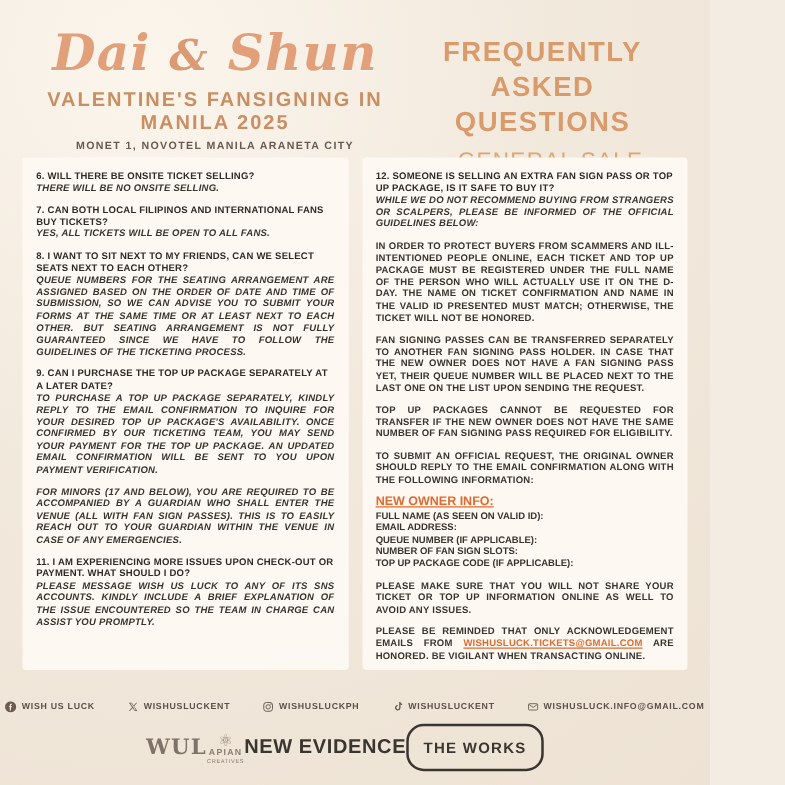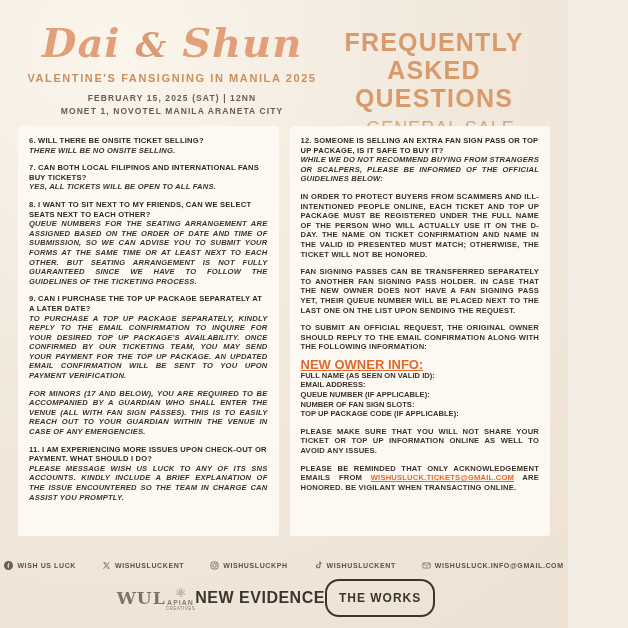--- a/index.html
+++ b/index.html
@@ -39,21 +39,21 @@
     color:#e2a07a;
     letter-spacing:1px;
     text-shadow:0 1px 0 rgba(255,255,255,.6);
   }
   .script-amp{
     font-size:34px;
     color:#d99a74;
   }
   .subtitle{
     margin-top:6px;
-    font-size:11px;
+    font-size:16px;
     letter-spacing:1.6px;
     color:#c98f62;
     font-weight:bold;
   }
   .date-line{
     margin-top:9px;
     font-size:8.5px;
     letter-spacing:1.1px;
     color:#6a5a50;
     font-weight:bold;
@@ -66,21 +66,21 @@
     font-weight:bold;
   }
   .header-right{
     flex:1;
     text-align:center;
     padding-top:10px;
   }
   .faq-l1,.faq-l2{
     font-family:"Liberation Sans", sans-serif;
     font-weight:bold;
-    font-size:25px;
+    font-size:22px;
     letter-spacing:1.2px;
     color:#d99a6c;
     line-height:28px;
   }
   .faq-sub{
     margin-top:6px;
     font-size:18px;
     letter-spacing:1px;
     color:#dca775;
     font-weight:normal;
@@ -126,21 +126,21 @@
     font-weight:bold;
     color:#3a332d;
     text-transform:uppercase;
     letter-spacing:.2px;
     text-align:justify;
     margin-bottom:8px;
   }
   .ownerhead{
     color:#e06a2e;
     text-decoration:underline;
-    font-size:13px;
+    font-size:10px;
     line-height:10px;
     font-weight:bold;
     text-transform:uppercase;
     margin-bottom:1px;
   }
   .ownerlist div{
     font-size:7.6px;
     line-height:9.6px;
     font-weight:bold;
     color:#3a332d;
@@ -198,21 +198,20 @@
 <div class="page">
 
   <div class="header">
     <div class="header-left">
       <div class="script-title">
         <span>Dai</span>
         <span class="script-amp">&amp;</span>
         <span>Shun</span>
       </div>
       <div class="subtitle">VALENTINE'S FANSIGNING IN MANILA 2025</div>
-      <div class="date-line">FEBRUARY 15, 2025 (SAT) | 12NN</div>
       <div class="venue-line">MONET 1, NOVOTEL MANILA ARANETA CITY</div>
     </div>
     <div class="header-right">
       <div class="faq-l1">FREQUENTLY</div>
       <div class="faq-l2">ASKED QUESTIONS</div>
       <div class="faq-sub">- GENERAL SALE</div>
     </div>
   </div>
 
   <div class="content">
@@ -243,20 +242,21 @@
       </div>
     </div>
 
     <div class="col">
       <div class="qa">
         <div class="q">12.  SOMEONE IS SELLING AN EXTRA FAN SIGN PASS OR TOP UP PACKAGE, IS IT SAFE TO BUY IT?</div>
         <div class="a">WHILE WE DO NOT RECOMMEND BUYING FROM STRANGERS OR SCALPERS, PLEASE BE INFORMED OF THE OFFICIAL GUIDELINES BELOW:</div>
       </div>
       <div class="para">IN ORDER TO PROTECT BUYERS FROM SCAMMERS AND ILL-INTENTIONED PEOPLE ONLINE, EACH TICKET AND TOP UP PACKAGE MUST BE REGISTERED UNDER THE FULL NAME OF THE PERSON WHO WILL ACTUALLY USE IT ON THE D-DAY. THE NAME ON TICKET CONFIRMATION AND NAME IN THE VALID ID PRESENTED MUST MATCH; OTHERWISE, THE TICKET WILL NOT BE HONORED.</div>
       <div class="para">FAN SIGNING PASSES CAN BE TRANSFERRED SEPARATELY TO ANOTHER FAN SIGNING PASS HOLDER. IN CASE THAT THE NEW OWNER DOES NOT HAVE A FAN SIGNING PASS YET, THEIR QUEUE NUMBER WILL BE PLACED NEXT TO THE LAST ONE ON THE LIST UPON SENDING THE REQUEST.</div>
+      <div class="para">TOP UP PACKAGES CANNOT BE REQUESTED FOR TRANSFER IF THE NEW OWNER DOES NOT HAVE THE SAME NUMBER OF FAN SIGNING PASS REQUIRED FOR ELIGIBILITY.</div>
       <div class="para">TO SUBMIT AN OFFICIAL REQUEST, THE ORIGINAL OWNER SHOULD REPLY TO THE EMAIL CONFIRMATION ALONG WITH THE FOLLOWING INFORMATION:</div>
 
       <div class="ownerhead">NEW OWNER INFO:</div>
       <div class="ownerlist">
         <div>FULL NAME (AS SEEN ON VALID ID):</div>
         <div>EMAIL ADDRESS:</div>
         <div>QUEUE NUMBER (IF APPLICABLE):</div>
         <div>NUMBER OF FAN SIGN SLOTS:</div>
         <div>TOP UP PACKAGE CODE (IF APPLICABLE):</div>
       </div>

